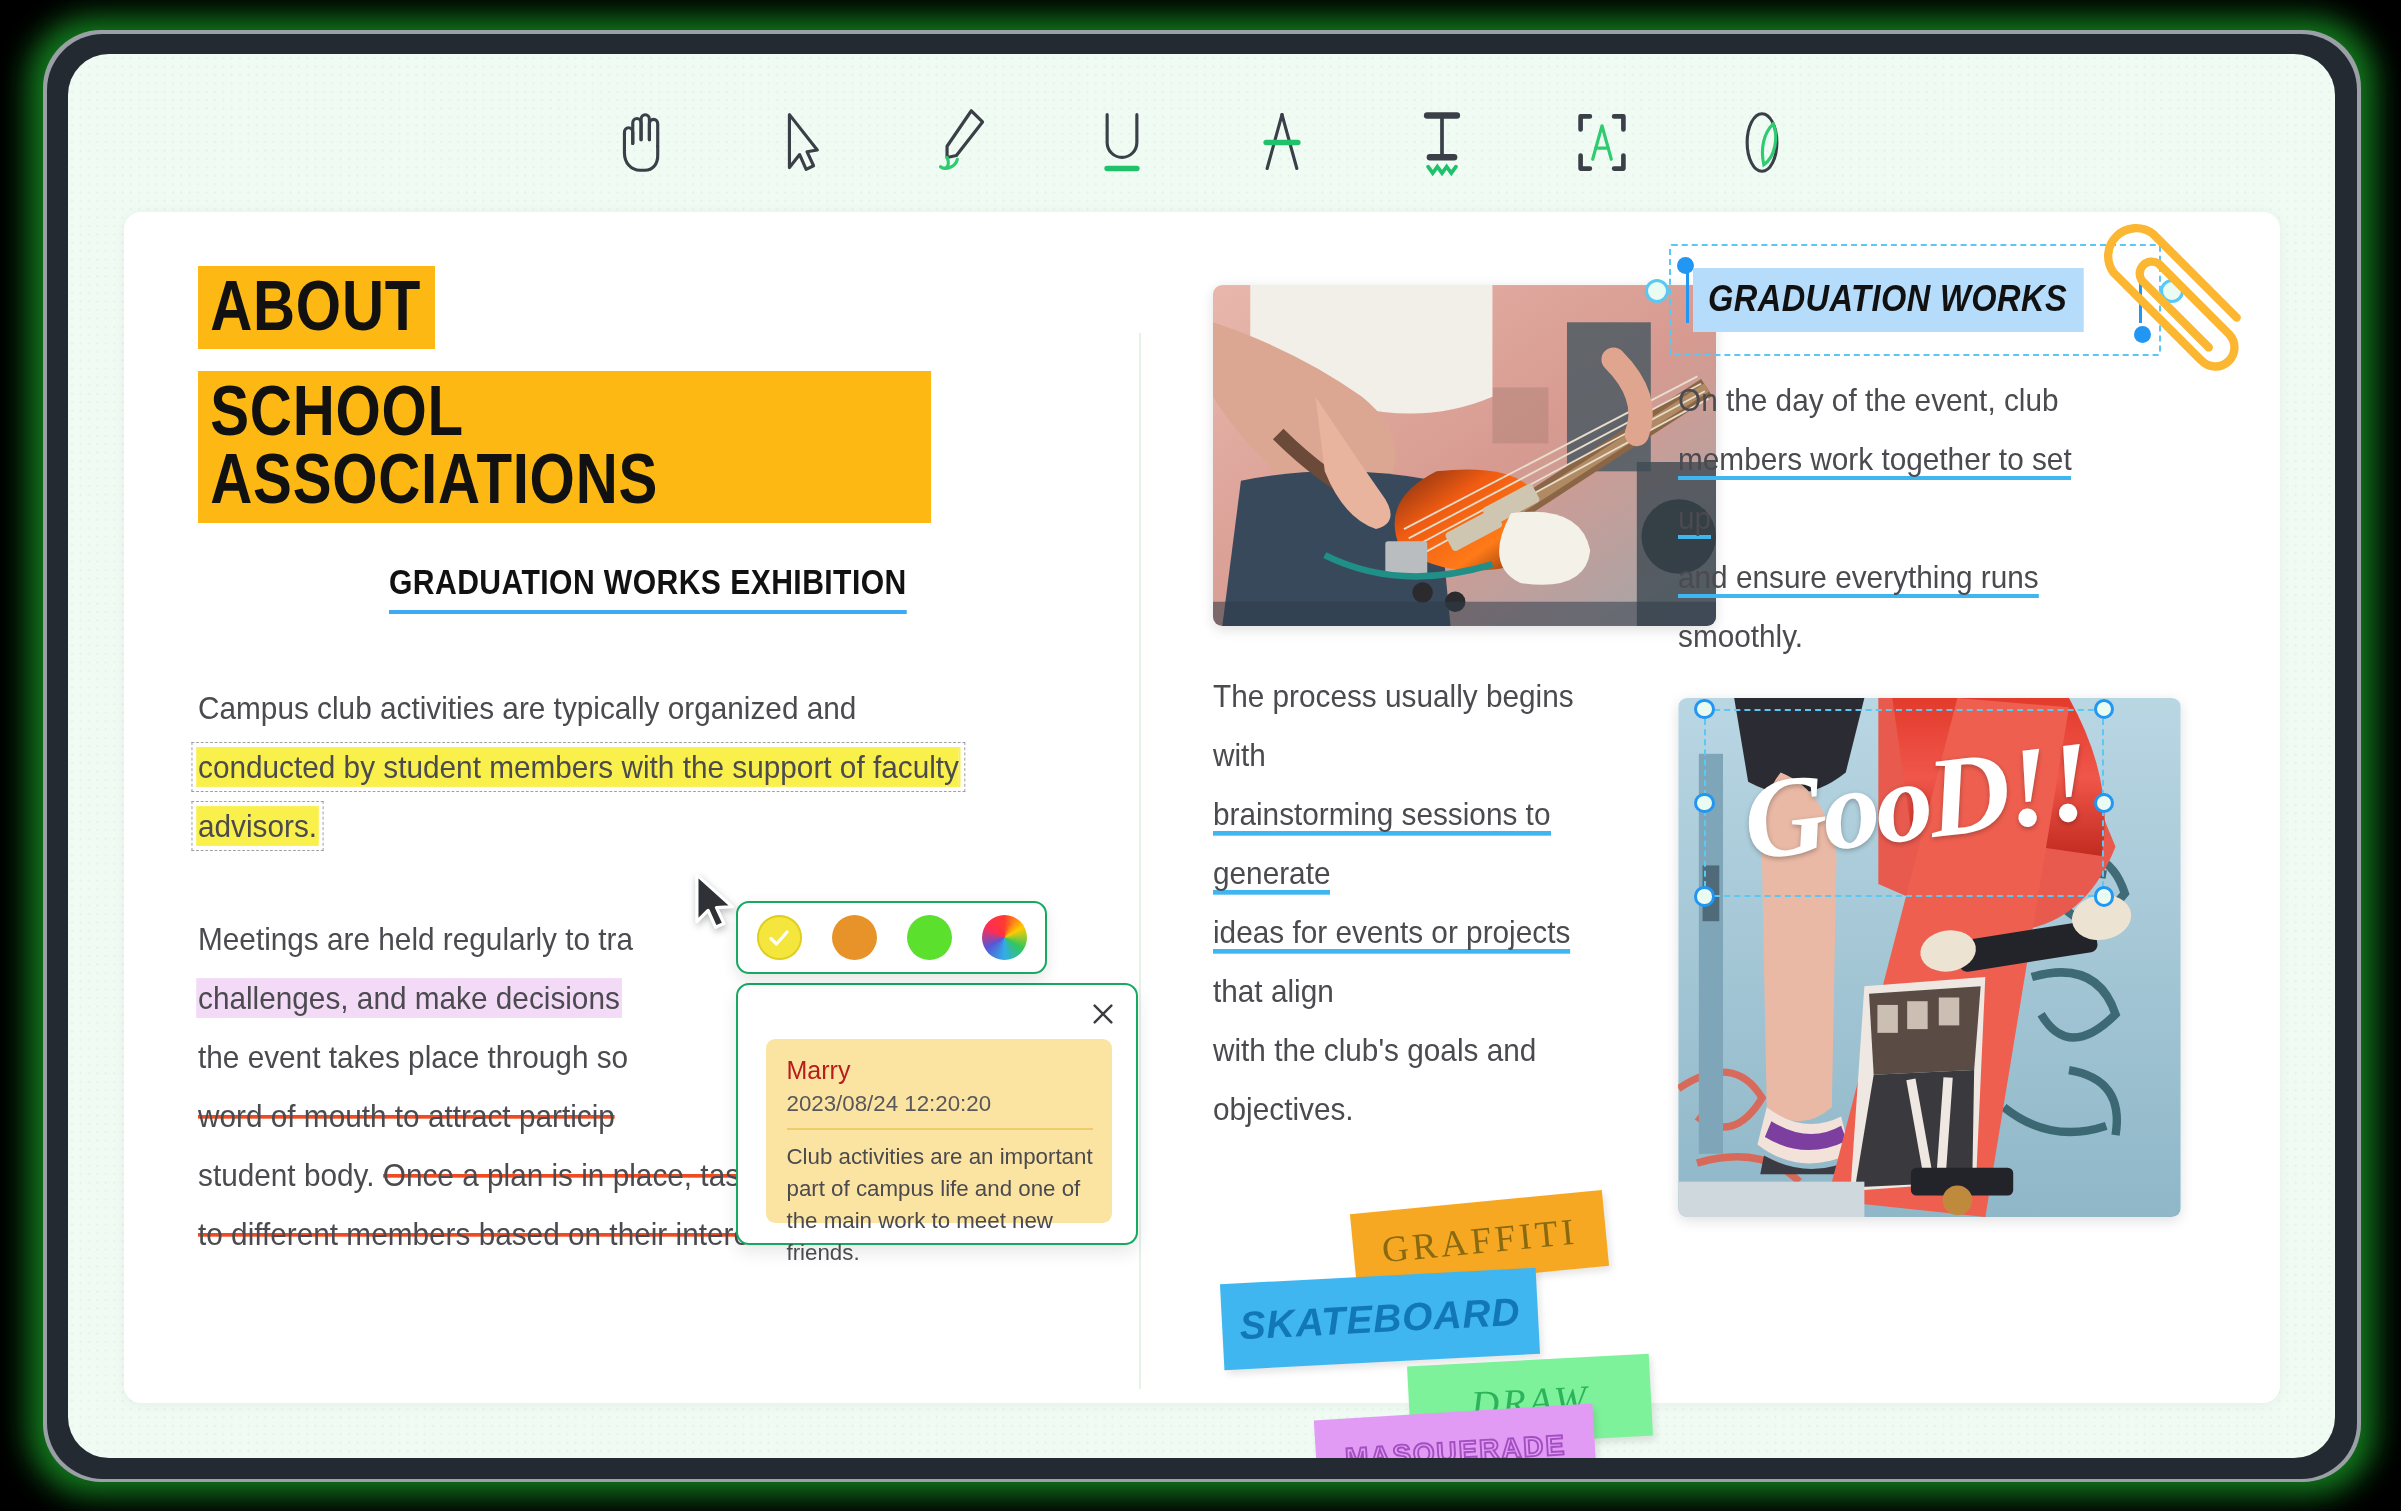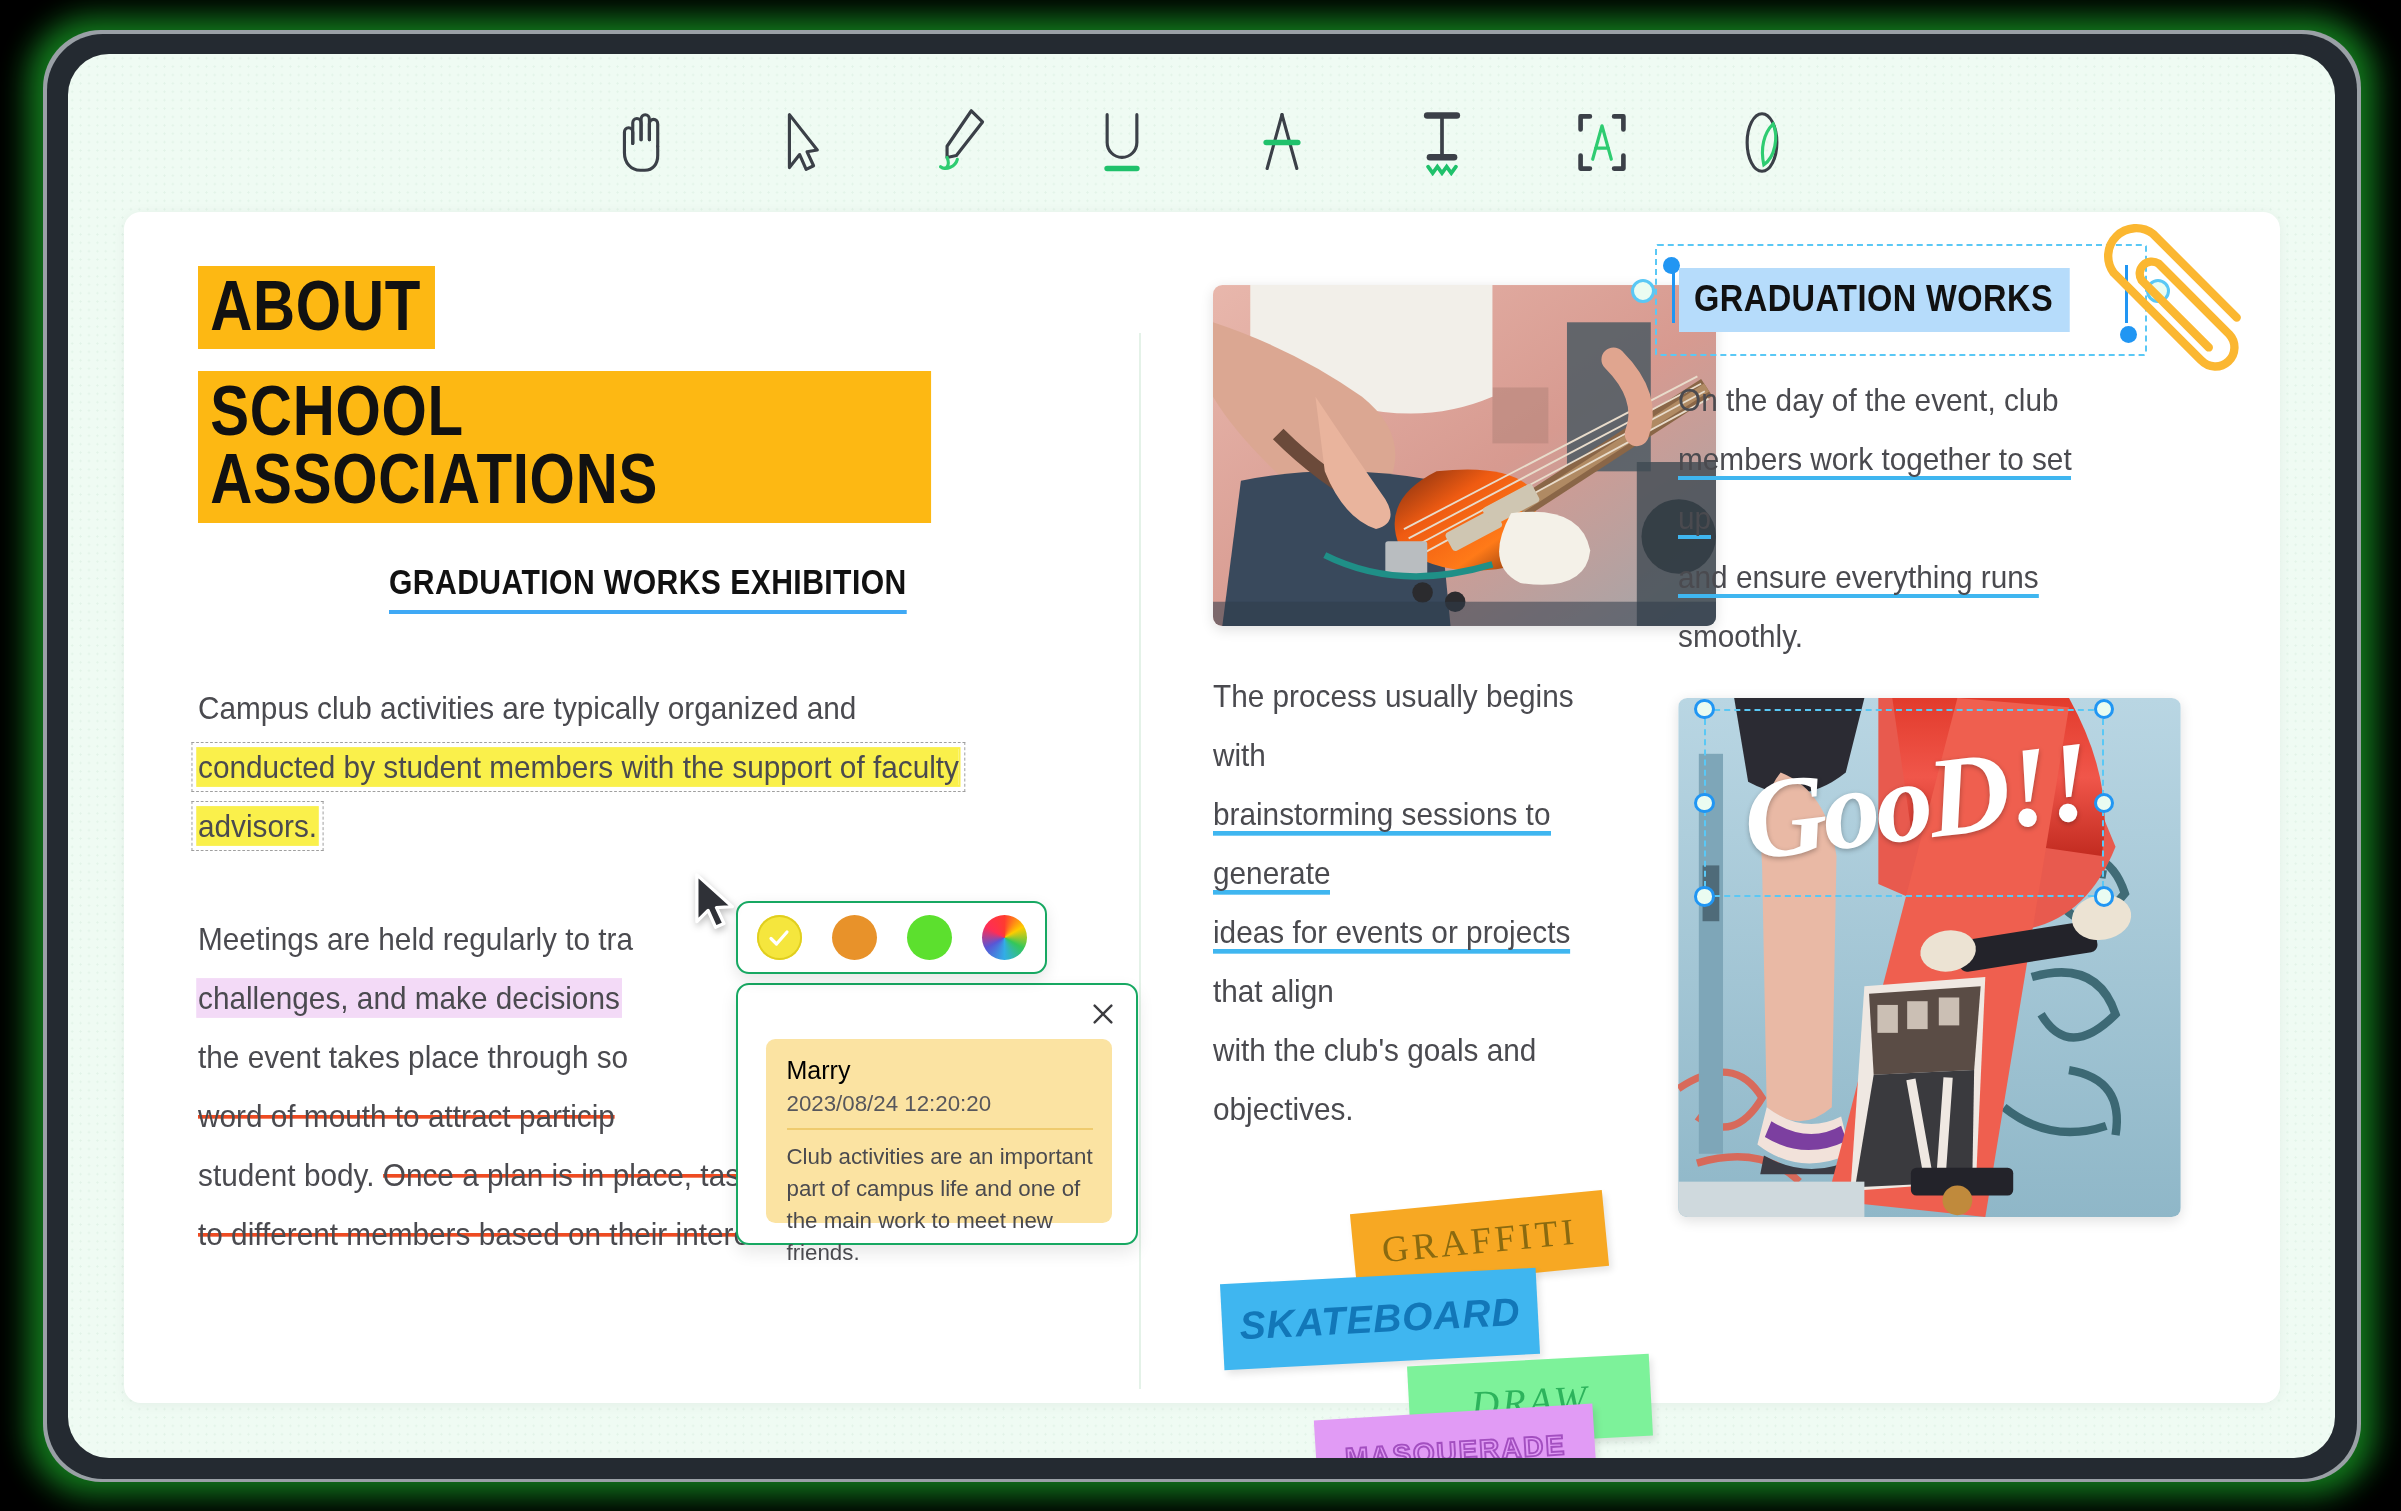--- a/index.html
+++ b/index.html
@@ -127,21 +127,21 @@
     box-shadow: 0 7.4px 17px rgba(0,0,0,.09);
   }
   .comment-close {
     position: absolute; right: 17px; top: 13px; width: 32px; height: 32px;
     display:flex; align-items:center; justify-content:center; cursor:pointer; color:#3c3c40;
   }
   .comment-card {
     position: absolute; left: 28px; top: 54px; width: 346px; height: 184px;
     background: #FBE3A2; border-radius: 9.3px; padding: 17px 18.6px 0 20.5px;
   }
-  .c-author { font-family:"Liberation Sans Narrow","Liberation Sans",sans-serif; font-size: 25px; color:#000000; }
+  .c-author { font-family:"Liberation Sans Narrow","Liberation Sans",sans-serif; font-size: 25px; color:#b91c1c; }
   .c-time   { font-family:"Liberation Sans Narrow","Liberation Sans",sans-serif; font-size: 22.3px; color:#57575c; margin-top: 5.6px; }
   .c-rule   { height:1.9px; background:#EFCB6E; margin: 11.2px 0 11.2px 0; }
   .c-body   { font-family:"Liberation Sans Narrow","Liberation Sans",sans-serif; font-size: 22.3px; line-height: 32px; color:#4a4a4f; }
 
   
   .photo { border-radius: 9.3px; box-shadow: 0 3.7px 13px rgba(0,0,0,.12); overflow:hidden; position:relative; }
   .photo-guitar { width: 503px; height: 341px; margin-top: 26px; }
   .photo-skate  { width: 503px; height: 519px; margin-top: 32px; }
 
   
@@ -153,21 +153,21 @@
   .st-graffiti { left: 149px; top: 0px;   width: 253px; height: 76px;  background:#F7A823; transform: rotate(-5.5deg); }
   .st-skate    { left: 18.6px;  top: 74px;  width: 316px; height: 86px;  background:#3FB6F0; transform: rotate(-3deg); }
   .st-draw     { left: 205px; top: 158px; width: 242px; height: 82px;  background:#7DF29A; transform: rotate(-3deg); }
   .st-masq     { left: 112px; top: 210px; width: 279px; height: 80px;  background:#E19BF5; transform: rotate(-3.5deg); }
   .st-txt-graffiti { font-family:"Liberation Serif", serif; font-size: 37px; letter-spacing: 3.7px; color:#8a6a10; }
   .st-txt-skate    { font-family:"Liberation Sans", sans-serif; font-weight:700; font-style:italic; font-size: 39px; letter-spacing:0.9px; color:#1277b8; }
   .st-txt-draw     { font-family:"Liberation Serif", serif; font-style: italic; font-size: 39px; letter-spacing:2.8px; color:#2db35c; }
   .st-txt-masq     { font-family:"Liberation Sans", sans-serif; font-weight:700; font-size: 28px; letter-spacing:1.9px; color:#E19BF5; -webkit-text-stroke:1.9px #a34fc0; }
 
   
-  .sel-wrap { position: relative; display: inline-block; margin-top: 9.3px; margin-left: 1px; }
+  .sel-wrap { position: relative; display: inline-block; margin-top: 9.3px; margin-left: 15px; font-style: italic; }
   .sel-box {
     position: absolute; left: -24px; top: -24px; right: -24px; bottom: -24px;
     border: 2.8px dashed #5AC8F5; border-radius: 2.8px;
   }
   .gw-title {
     display: inline-block; background: #B6DCFB; color: #111;
     font-family: "Liberation Sans Narrow","Liberation Sans", sans-serif;
     font-weight: 700; font-size: 37px; letter-spacing: 0.5px;
     padding: 9.3px 18.6px 12px 17px;
     transform: scaleX(.88); transform-origin: left center;

